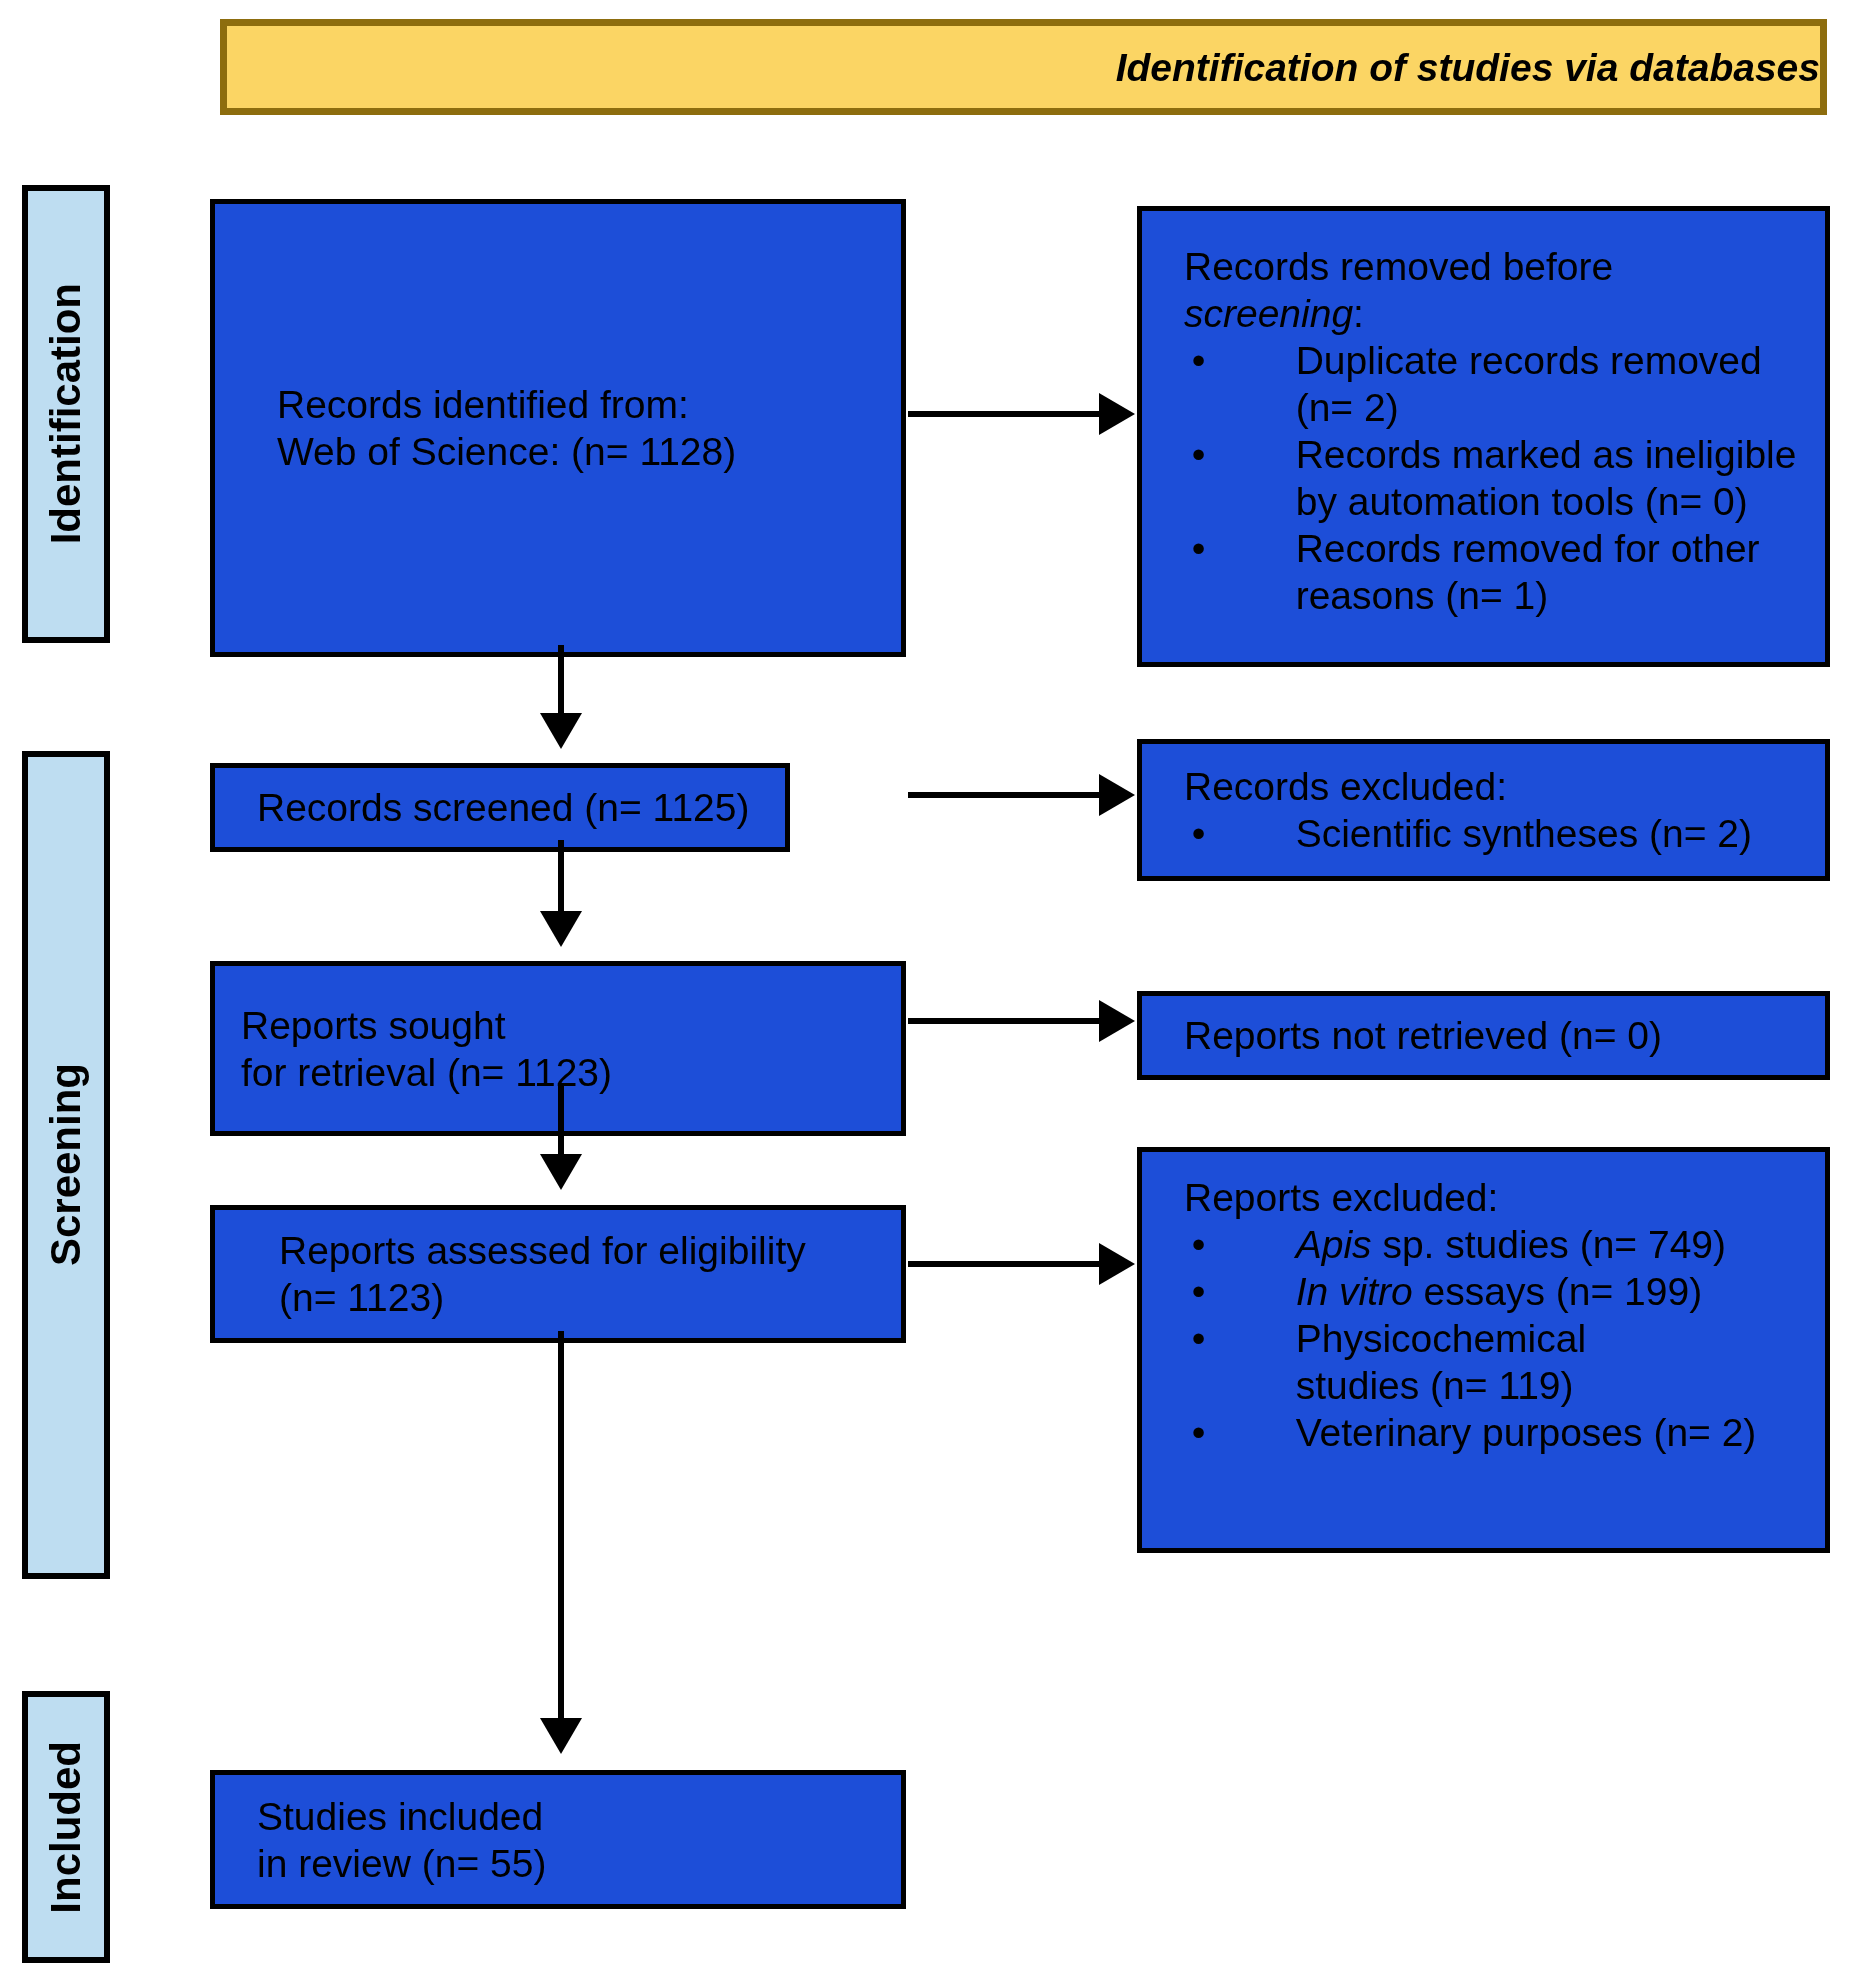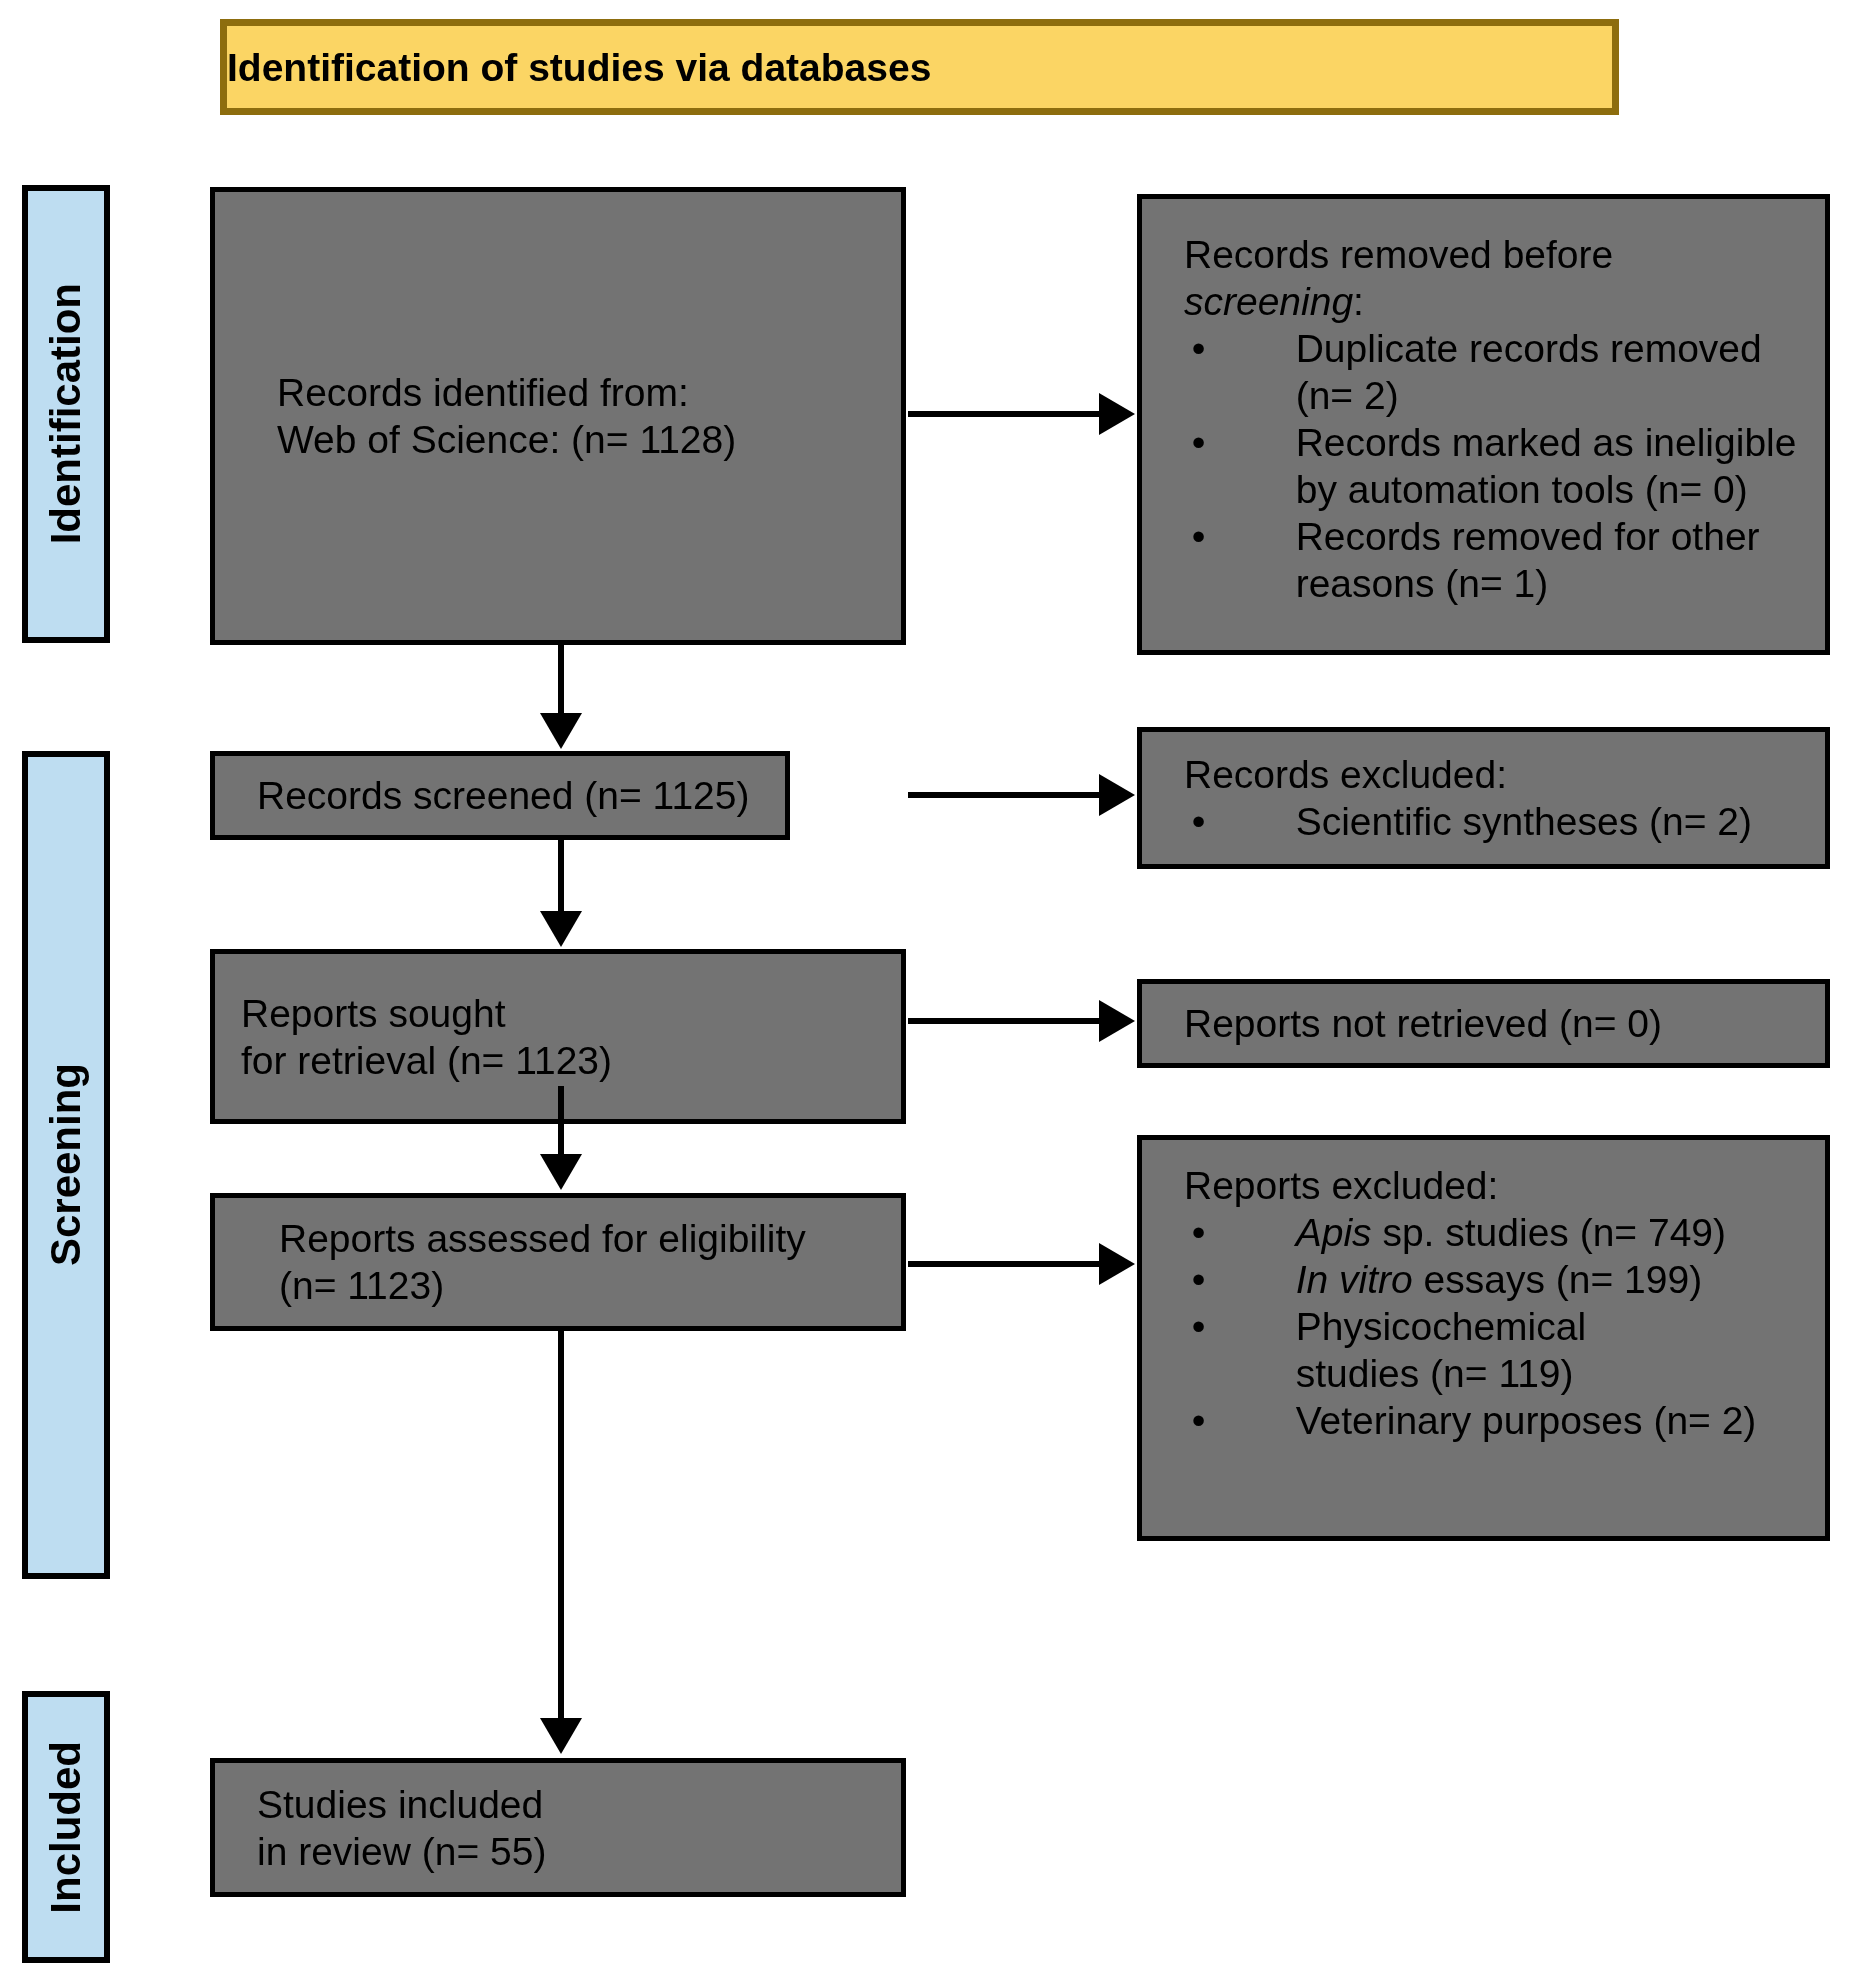--- a/index.html
+++ b/index.html
@@ -6,37 +6,37 @@
     --banner-fill:#FBD564; --banner-border:#8D6D0E;
     --stage-fill:#BEDDF1; --line-color:#000000;
   }
   html,body{margin:0;padding:0;background:#ffffff;}
   .canvas{
     position:relative; width:1855px; height:1984px; background:#ffffff;
     font-family:"Liberation Sans","DejaVu Sans",sans-serif;
     font-size:39px; line-height:47px; color:#000;
   }
   .banner{
-    position:absolute; left:220px; top:19px; width:1399px; height:96px;
+    position:absolute; left:220px; top:19px; width:1607px; height:96px;
     background:var(--banner-fill); border:7px solid var(--banner-border);
-    box-sizing:border-box; display:flex; align-items:center; justify-content:flex-start;
-    font-weight:bold; white-space:nowrap;
+    box-sizing:border-box; display:flex; align-items:center; justify-content:flex-end;
+    font-weight:bold; white-space:nowrap;font-style:italic;
   }
   .stage{
     position:absolute; left:21.6px; width:88px;
     background:var(--stage-fill); border:6.2px solid var(--line-color);
     box-sizing:border-box; display:flex; align-items:center; justify-content:center;
   }
   .stage span{
     writing-mode:vertical-rl; transform:rotate(180deg);
     font-weight:bold; font-size:42px; white-space:nowrap;
   }
   .box{
-    position:absolute; background:#737373; border:5.4px solid var(--line-color);
-    box-sizing:border-box; display:flex; flex-direction:column;
+    position:absolute; background:#1d4ed8; border:5.4px solid var(--line-color);
+    box-sizing:border-box; display:flex; flex-direction:column;margin-top:12px;
   }
   .vcenter{justify-content:center;}
   .box .line{white-space:nowrap;}
   .line:empty{display:none;}
   .it{font-style:italic;}
   .bullet{display:flex;}
   .dot{width:104px; padding-left:7.7px; flex:0 0 auto;}
   .btxt{flex:1;}
   .hline{position:absolute; height:6.2px; background:var(--line-color);}
   .hhead{position:absolute; width:0; height:0;

